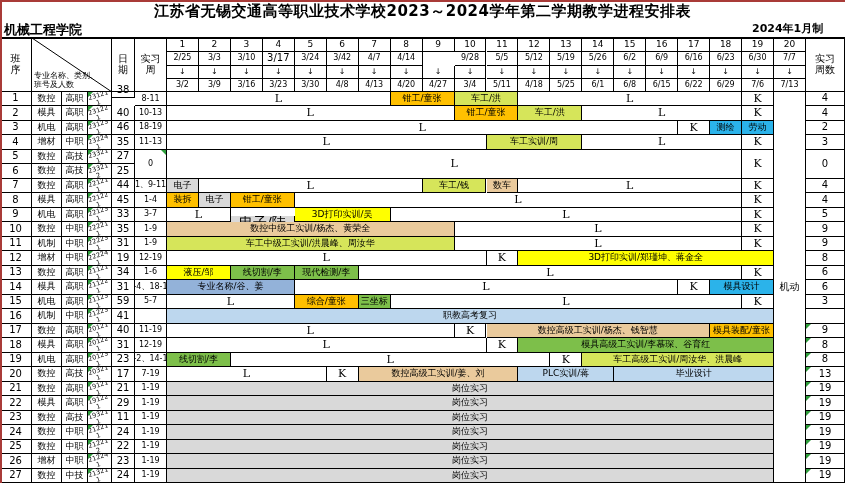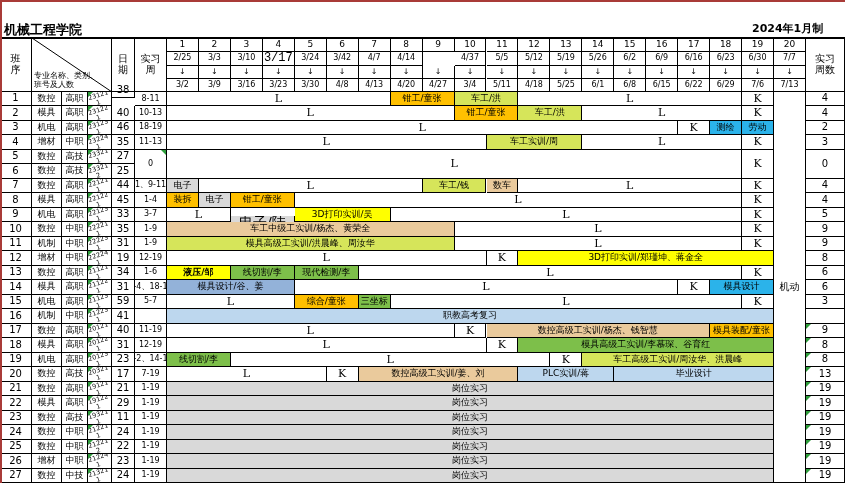--- a/index.html
+++ b/index.html
@@ -24,20 +24,21 @@
   .redstrip{position:absolute;background:#a93b38;}
   .blackline{position:absolute;background:#000;}
   .diagsvg{position:absolute;top:0;left:0;}
   .diaglabel{position:absolute;left:2px;bottom:2px;font-size:8px;line-height:1.15;
              text-align:left;white-space:pre-line;}
 </style>
 </head>
 <body>
 
 <div id="app">
+  <div id="title">江苏省无锡交通高等职业技术学校2023～2024学年第二学期教学进程安排表</div>
   <div id="college">机械工程学院</div>
   <div id="madedate">2024年1月制</div>
   <div id="tablemount">
       <div class="cell pre" style="left: 0px; top: 38px; width: 32px; height: 54px; font-size: 10px;">班
 序</div>
       <div class="cell" style="left: 32px; top: 38px; width: 80px; height: 54px;">
         <svg class="diagsvg" width="80" height="54">
           <line x1="0" y1="0" x2="80" y2="54" stroke="#000" stroke-width="1"></line>
         </svg>
         <span class="diaglabel">专业名称、类别、
@@ -55,21 +56,21 @@
       <div class="cell" style="left: 167px; top: 79px; width: 31.95px; height: 13px; font-size: 8px;">3/2</div>
       <div class="cell" style="left: 198.95px; top: 38px; width: 31.95px; height: 14px; font-size: 9px;">2</div>
       <div class="cell" style="left: 198.95px; top: 52px; width: 31.95px; height: 14px; font-size: 8px;">3/3</div>
       <div class="cell" style="left: 198.95px; top: 66px; width: 31.95px; height: 13px; font-size: 8px;">↓</div>
       <div class="cell" style="left: 198.95px; top: 79px; width: 31.95px; height: 13px; font-size: 8px;">3/9</div>
       <div class="cell" style="left: 230.9px; top: 38px; width: 31.95px; height: 14px; font-size: 9px;">3</div>
       <div class="cell" style="left: 230.9px; top: 52px; width: 31.95px; height: 14px; font-size: 8px;">3/10</div>
       <div class="cell" style="left: 230.9px; top: 66px; width: 31.95px; height: 13px; font-size: 8px;">↓</div>
       <div class="cell" style="left: 230.9px; top: 79px; width: 31.95px; height: 13px; font-size: 8px;">3/16</div>
       <div class="cell" style="left: 262.85px; top: 38px; width: 31.95px; height: 14px; font-size: 9px;">4</div>
-      <div class="cell" style="left: 262.85px; top: 52px; width: 31.95px; height: 14px; font-size: 12px; font-family: Liberation Mono, monospace;">3/17</div>
+      <div class="cell" style="left: 262.85px; top: 52px; width: 31.95px; height: 14px; font-size: 10px;">3/17</div>
       <div class="cell" style="left: 262.85px; top: 66px; width: 31.95px; height: 13px; font-size: 8px;">↓</div>
       <div class="cell" style="left: 262.85px; top: 79px; width: 31.95px; height: 13px; font-size: 8px;">3/23</div>
       <div class="cell" style="left: 294.8px; top: 38px; width: 31.95px; height: 14px; font-size: 9px;">5</div>
       <div class="cell" style="left: 294.8px; top: 52px; width: 31.95px; height: 14px; font-size: 8px;">3/24</div>
       <div class="cell" style="left: 294.8px; top: 66px; width: 31.95px; height: 13px; font-size: 8px;">↓</div>
       <div class="cell" style="left: 294.8px; top: 79px; width: 31.95px; height: 13px; font-size: 8px;">3/30</div>
       <div class="cell" style="left: 326.75px; top: 38px; width: 31.95px; height: 14px; font-size: 9px;">6</div>
       <div class="cell" style="left: 326.75px; top: 52px; width: 31.95px; height: 14px; font-size: 8px;">3/42</div>
       <div class="cell" style="left: 326.75px; top: 66px; width: 31.95px; height: 13px; font-size: 8px;">↓</div>
       <div class="cell" style="left: 326.75px; top: 79px; width: 31.95px; height: 13px; font-size: 8px;">4/8</div>
@@ -79,21 +80,21 @@
       <div class="cell" style="left: 358.7px; top: 79px; width: 31.95px; height: 13px; font-size: 8px;">4/13</div>
       <div class="cell" style="left: 390.65px; top: 38px; width: 31.95px; height: 14px; font-size: 9px;">8</div>
       <div class="cell" style="left: 390.65px; top: 52px; width: 31.95px; height: 14px; font-size: 8px;">4/14</div>
       <div class="cell" style="left: 390.65px; top: 66px; width: 31.95px; height: 13px; font-size: 8px;">↓</div>
       <div class="cell" style="left: 390.65px; top: 79px; width: 31.95px; height: 13px; font-size: 8px;">4/20</div>
       <div class="cell" style="left: 422.6px; top: 38px; width: 31.95px; height: 14px; font-size: 9px;">9</div>
       <div class="cell" style="left: 428px; top: 52px; width: 31.95px; height: 14px; font-size: 10px; margin-top: 15px;">4/21</div>
       <div class="cell" style="left: 422.6px; top: 66px; width: 31.95px; height: 13px; font-size: 8px;">↓</div>
       <div class="cell" style="left: 422.6px; top: 79px; width: 31.95px; height: 13px; font-size: 8px;">4/27</div>
       <div class="cell" style="left: 454.55px; top: 38px; width: 31.95px; height: 14px; font-size: 9px;">10</div>
-      <div class="cell" style="left: 454.55px; top: 52px; width: 31.95px; height: 14px; font-size: 8px;">4/37</div>
+      <div class="cell" style="left: 454.55px; top: 52px; width: 31.95px; height: 14px; font-size: 8px;">9/28</div>
       <div class="cell" style="left: 454.55px; top: 66px; width: 31.95px; height: 13px; font-size: 8px;">↓</div>
       <div class="cell" style="left: 454.55px; top: 79px; width: 31.95px; height: 13px; font-size: 8px;">3/4</div>
       <div class="cell" style="left: 486.5px; top: 38px; width: 31.95px; height: 14px; font-size: 9px;">11</div>
       <div class="cell" style="left: 486.5px; top: 52px; width: 31.95px; height: 14px; font-size: 8px;">5/5</div>
       <div class="cell" style="left: 486.5px; top: 66px; width: 31.95px; height: 13px; font-size: 8px;">↓</div>
       <div class="cell" style="left: 486.5px; top: 79px; width: 31.95px; height: 13px; font-size: 8px;">5/11</div>
       <div class="cell" style="left: 518.45px; top: 38px; width: 31.95px; height: 14px; font-size: 9px;">12</div>
       <div class="cell" style="left: 518.45px; top: 52px; width: 31.95px; height: 14px; font-size: 8px;">5/12</div>
       <div class="cell" style="left: 518.45px; top: 66px; width: 31.95px; height: 13px; font-size: 8px;">↓</div>
       <div class="cell" style="left: 518.45px; top: 79px; width: 31.95px; height: 13px; font-size: 8px;">4/18</div>
@@ -286,37 +287,37 @@
       <div class="cell" style="left: 62px; top: 222.333px; width: 26px; height: 14.4815px; font-size: 9px;">中职</div>
       <div class="cell" style="left: 88px; top: 222.333px; width: 24px; height: 14.4815px;">
         <span class="clsrot">
           <span>22221</span>
           <span>1</span>
         </span>
         <span class="tri-tl"></span>
       </div>
       <div class="cell" style="left: 112px; top: 222.333px; width: 23px; height: 14.4815px; font-size: 10px;">35</div>
       <div class="cell" style="left: 135px; top: 222.333px; width: 32px; height: 14.4815px; font-size: 8px;">1-9</div>
-      <div class="cell" style="left: 167px; top: 222.333px; width: 287.55px; height: 14.4815px; background: rgb(234, 202, 156); font-size: 9px;">车工中级工实训/杨杰、黄荣全</div>
+      <div class="cell" style="left: 167px; top: 222.333px; width: 287.55px; height: 14.4815px; background: rgb(234, 202, 156); font-size: 9px;">数控中级工实训/杨杰、黄荣全</div>
       <div class="cell serifLK" style="left: 454.55px; top: 222.333px; width: 287.55px; height: 14.4815px; background: rgb(255, 255, 255); font-size: 11px;">L</div>
       <div class="cell serifLK" style="left: 742.1px; top: 222.333px; width: 31.95px; height: 14.4815px; background: rgb(255, 255, 255); font-size: 11px;">K</div>
       <div class="cell" style="left: 806px; top: 222.333px; width: 39px; height: 14.4815px; font-size: 10px;">9</div>
       <div class="cell" style="left: 0px; top: 236.815px; width: 32px; height: 14.4815px; font-size: 10px;">11</div>
       <div class="cell" style="left: 32px; top: 236.815px; width: 30px; height: 14.4815px; font-size: 9px;">机制</div>
       <div class="cell" style="left: 62px; top: 236.815px; width: 26px; height: 14.4815px; font-size: 9px;">中职</div>
       <div class="cell" style="left: 88px; top: 236.815px; width: 24px; height: 14.4815px;">
         <span class="clsrot">
           <span>22223</span>
           <span>1</span>
         </span>
         <span class="tri-tl"></span>
       </div>
       <div class="cell" style="left: 112px; top: 236.815px; width: 23px; height: 14.4815px; font-size: 10px;">31</div>
       <div class="cell" style="left: 135px; top: 236.815px; width: 32px; height: 14.4815px; font-size: 8px;">1-9</div>
-      <div class="cell" style="left: 167px; top: 236.815px; width: 287.55px; height: 14.4815px; background: rgb(214, 229, 90); font-size: 9px;">模具高级工实训/洪晨峰、周汝华</div>
+      <div class="cell" style="left: 167px; top: 236.815px; width: 287.55px; height: 14.4815px; background: rgb(214, 229, 90); font-size: 9px;">车工中级工实训/洪晨峰、周汝华</div>
       <div class="cell serifLK" style="left: 454.55px; top: 236.815px; width: 287.55px; height: 14.4815px; background: rgb(255, 255, 255); font-size: 11px;">L</div>
       <div class="cell serifLK" style="left: 742.1px; top: 236.815px; width: 31.95px; height: 14.4815px; background: rgb(255, 255, 255); font-size: 11px;">K</div>
       <div class="cell" style="left: 806px; top: 236.815px; width: 39px; height: 14.4815px; font-size: 10px;">9</div>
       <div class="cell" style="left: 0px; top: 251.296px; width: 32px; height: 14.4815px; font-size: 10px;">12</div>
       <div class="cell" style="left: 32px; top: 251.296px; width: 30px; height: 14.4815px; font-size: 9px;">增材</div>
       <div class="cell" style="left: 62px; top: 251.296px; width: 26px; height: 14.4815px; font-size: 9px;">中职</div>
       <div class="cell" style="left: 88px; top: 251.296px; width: 24px; height: 14.4815px;">
         <span class="clsrot">
           <span>22224</span>
           <span>1</span>
@@ -334,39 +335,39 @@
       <div class="cell" style="left: 62px; top: 265.778px; width: 26px; height: 14.4815px; font-size: 9px;">高职</div>
       <div class="cell" style="left: 88px; top: 265.778px; width: 24px; height: 14.4815px;">
         <span class="clsrot">
           <span>21121</span>
           <span>1</span>
         </span>
         <span class="tri-tl"></span>
       </div>
       <div class="cell" style="left: 112px; top: 265.778px; width: 23px; height: 14.4815px; font-size: 10px;">34</div>
       <div class="cell" style="left: 135px; top: 265.778px; width: 32px; height: 14.4815px; font-size: 8px;">1-6</div>
-      <div class="cell" style="left: 167px; top: 265.778px; width: 63.9px; height: 14.4815px; background: rgb(255, 255, 0); font-size: 9px; font-weight: bold;">液压/邹</div>
+      <div class="cell" style="left: 167px; top: 265.778px; width: 63.9px; height: 14.4815px; background: rgb(255, 255, 0); font-size: 9px;">液压/邹</div>
       <div class="cell" style="left: 230.9px; top: 265.778px; width: 63.9px; height: 14.4815px; background: rgb(125, 191, 74); font-size: 9px;">线切割/李</div>
       <div class="cell" style="left: 294.8px; top: 265.778px; width: 63.9px; height: 14.4815px; background: rgb(125, 191, 74); font-size: 9px;">现代检测/李</div>
       <div class="cell serifLK" style="left: 358.7px; top: 265.778px; width: 383.4px; height: 14.4815px; background: rgb(255, 255, 255); font-size: 11px;">L</div>
       <div class="cell serifLK" style="left: 742.1px; top: 265.778px; width: 31.95px; height: 14.4815px; background: rgb(255, 255, 255); font-size: 11px;">K</div>
       <div class="cell" style="left: 806px; top: 265.778px; width: 39px; height: 14.4815px; font-size: 10px;">6</div>
       <div class="cell" style="left: 0px; top: 280.259px; width: 32px; height: 14.4815px; font-size: 10px;">14</div>
       <div class="cell" style="left: 32px; top: 280.259px; width: 30px; height: 14.4815px; font-size: 9px;">模具</div>
       <div class="cell" style="left: 62px; top: 280.259px; width: 26px; height: 14.4815px; font-size: 9px;">高职</div>
       <div class="cell" style="left: 88px; top: 280.259px; width: 24px; height: 14.4815px;">
         <span class="clsrot">
           <span>21122</span>
           <span>1</span>
         </span>
         <span class="tri-tl"></span>
       </div>
       <div class="cell" style="left: 112px; top: 280.259px; width: 23px; height: 14.4815px; font-size: 10px;">31</div>
       <div class="cell" style="left: 135px; top: 280.259px; width: 32px; height: 14.4815px; font-size: 8px;">1-4、18-19</div>
-      <div class="cell" style="left: 167px; top: 280.259px; width: 127.8px; height: 14.4815px; background: rgb(147, 178, 217); font-size: 9px;">模具设计/谷、姜</div>
+      <div class="cell" style="left: 167px; top: 280.259px; width: 127.8px; height: 14.4815px; background: rgb(147, 178, 217); font-size: 9px;">专业名称/谷、姜</div>
       <div class="cell serifLK" style="left: 294.8px; top: 280.259px; width: 383.4px; height: 14.4815px; background: rgb(255, 255, 255); font-size: 11px;">L</div>
       <div class="cell serifLK" style="left: 678.2px; top: 280.259px; width: 31.95px; height: 14.4815px; background: rgb(255, 255, 255); font-size: 11px;">K</div>
       <div class="cell" style="left: 710.15px; top: 280.259px; width: 63.9px; height: 14.4815px; background: rgb(43, 179, 234); font-size: 9px;">模具设计</div>
       <div class="cell" style="left: 806px; top: 280.259px; width: 39px; height: 14.4815px; font-size: 10px;">6</div>
       <div class="cell" style="left: 0px; top: 294.741px; width: 32px; height: 14.4815px; font-size: 10px;">15</div>
       <div class="cell" style="left: 32px; top: 294.741px; width: 30px; height: 14.4815px; font-size: 9px;">机电</div>
       <div class="cell" style="left: 62px; top: 294.741px; width: 26px; height: 14.4815px; font-size: 9px;">高职</div>
       <div class="cell" style="left: 88px; top: 294.741px; width: 24px; height: 14.4815px;">
         <span class="clsrot">
           <span>21123</span>

